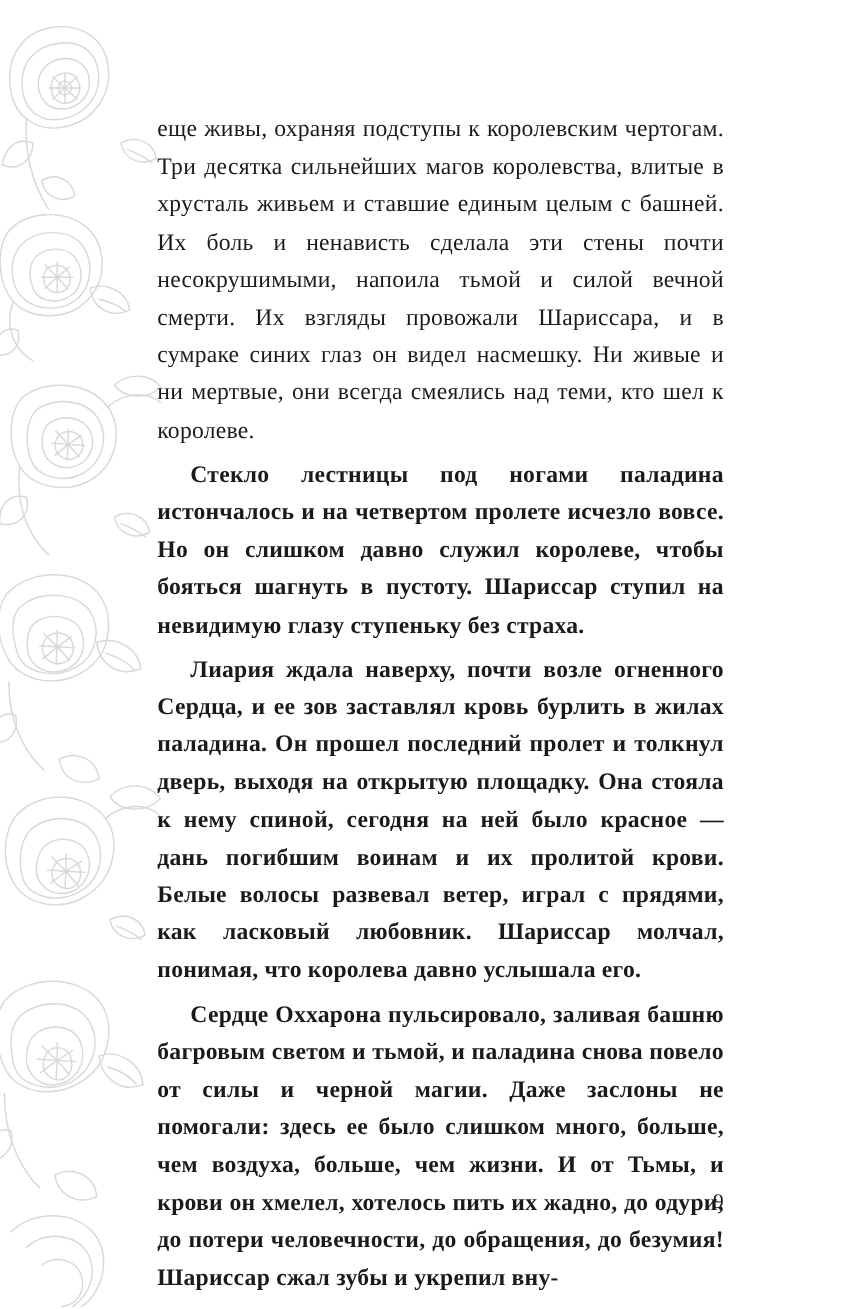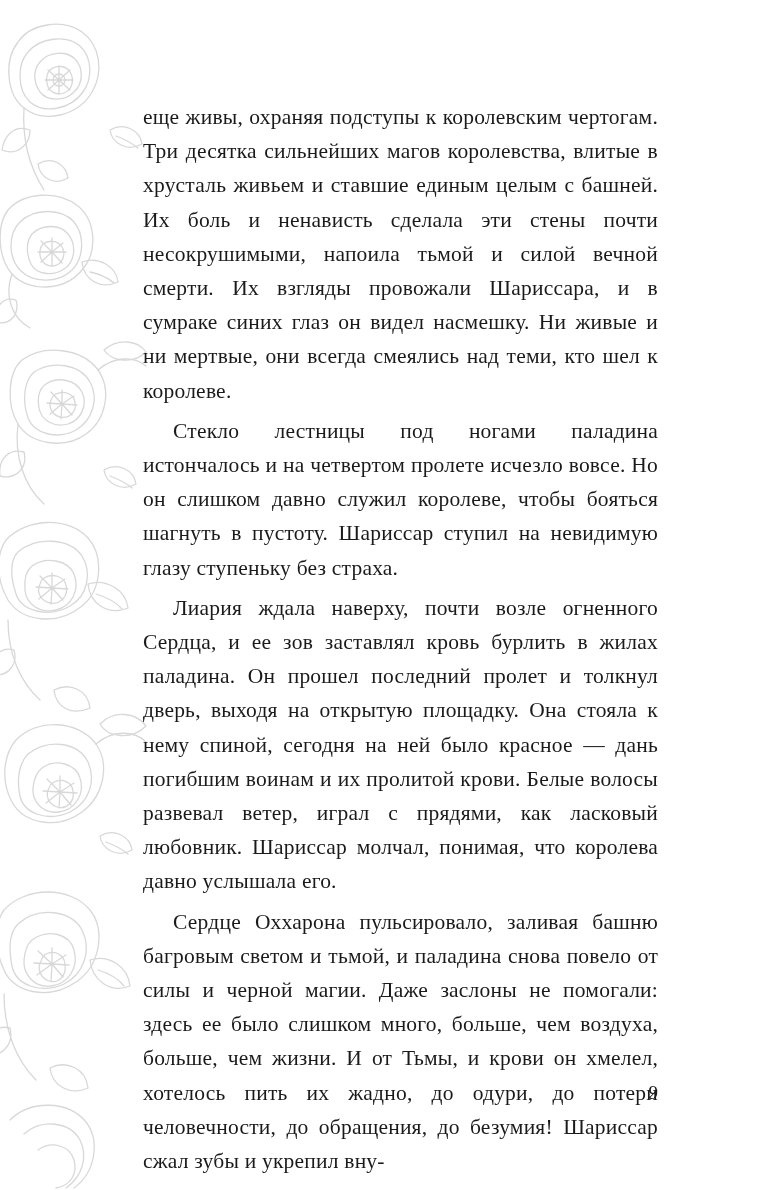--- a/index.html
+++ b/index.html
@@ -49,20 +49,21 @@
     font-size: 21.5px;
     line-height: 34.2px;
     text-align: justify;
     text-justify: inter-word;
     hyphens: none;
     letter-spacing: 0.01em;
   }
   .para + .para {
     text-indent: 30px;
     margin-top: 6px;
+    font-weight: bold;
   }
   .para.first {
     text-indent: 0;
   }
 
   .page-number {
     position: absolute;
     right: 107px;
     top: 1082px;
     font-size: 19px;

